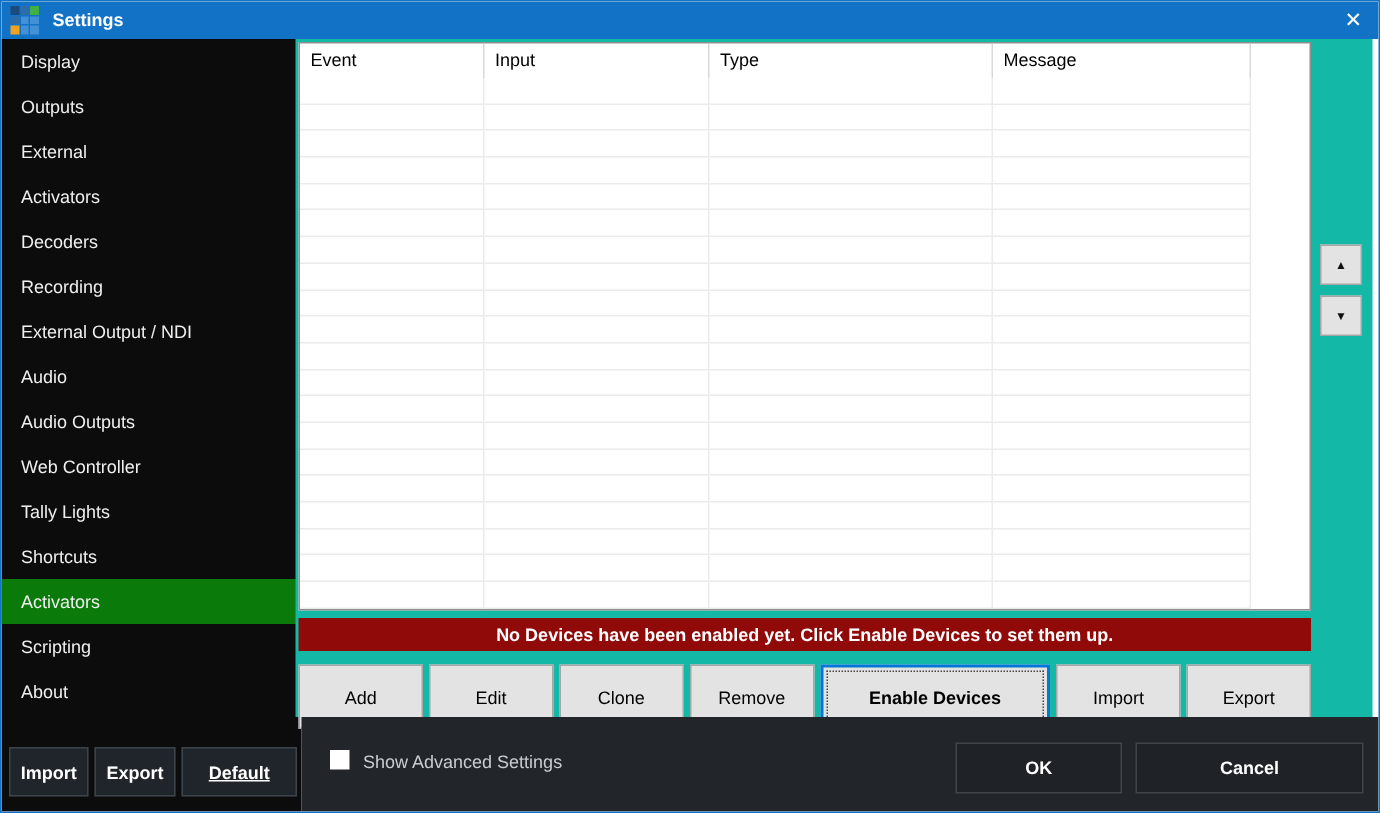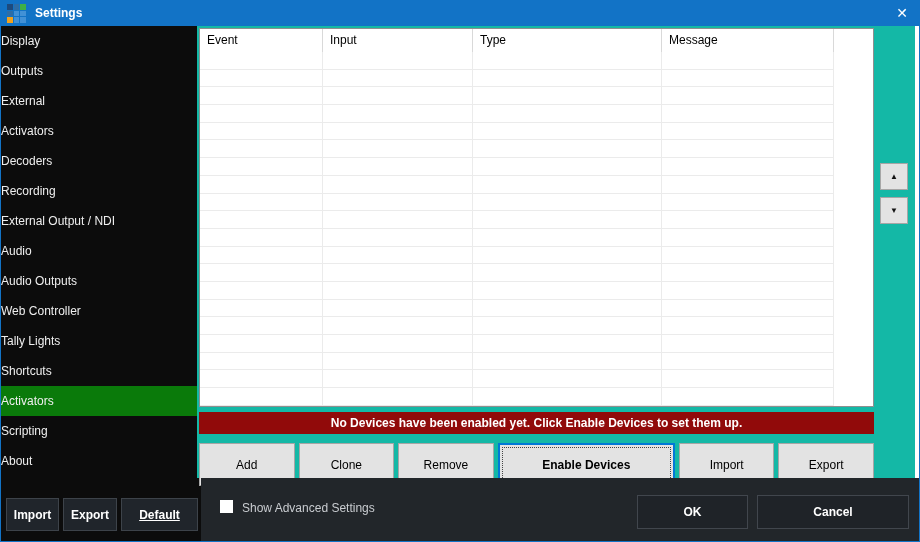--- a/index.html
+++ b/index.html
@@ -8,21 +8,21 @@
           border:1px solid #1273c6;background:#fff;overflow:hidden;}
   
   .titlebar{position:absolute;left:0;top:0;width:918px;height:25px;background:#1273c6;}
   .logo{position:absolute;left:6px;top:3px;width:19px;height:19px;display:grid;
         grid-template-columns:repeat(3,1fr);grid-template-rows:repeat(3,1fr);gap:1px;}
   .logo div{width:100%;height:100%;}
   .wtitle{position:absolute;left:34px;top:5px;font-size:12px;font-weight:bold;color:#fff;}
   .close{position:absolute;right:11px;top:3px;font-size:14px;color:#fff;line-height:18px;cursor:pointer;}
   
   .sidebar{position:absolute;left:0;top:25px;width:200px;height:515px;background:#0c0c0c;}
-  .nav-item{height:30px;line-height:30px;font-size:12px;color:#efefef;cursor:default;}
+  .nav-item{height:30px;line-height:30px;padding-left:13px;font-size:12px;color:#efefef;cursor:default;}
   .nav-item.selected{background:#0a7a0a;}
   .side-btns{position:absolute;left:5px;bottom:10px;display:flex;gap:4px;}
   .sbtn{box-sizing:border-box;height:33px;background:#20252b;border:1px solid #3d434a;
         color:#fff;font-weight:bold;font-size:12px;padding:0;}
   .sbtn:nth-child(1){width:53px;}.sbtn:nth-child(2){width:54px;}.sbtn:nth-child(3){width:77px;text-decoration:underline;}
   
   .main{position:absolute;left:196px;top:25px;width:718px;height:452px;background:#14b8a6;}
   .grid{position:absolute;left:2px;top:2px;width:675px;height:379px;box-sizing:border-box;
         border:1px solid #8f8f8f;background:#fff;overflow:hidden;}
   .ghead{display:flex;height:23px;}
@@ -247,20 +247,21 @@
             <div class="gc c3"></div>
             <div class="gc filler"></div>
           </div>
         </div>
     </div>
     <button class="spin up">▲</button>
     <button class="spin down">▼</button>
     <div class="banner">No Devices have been enabled yet. Click Enable Devices to set them up.</div>
     <div class="actions">
         <button class="abtn">Add</button>
+        <button class="abtn">Edit</button>
         <button class="abtn">Clone</button>
         <button class="abtn">Remove</button>
         <button class="abtn primary">Enable Devices</button>
         <button class="abtn">Import</button>
         <button class="abtn">Export</button>
       </div>
   </div>
 
   <div class="bottombar">
     <span class="checkbox"></span>

